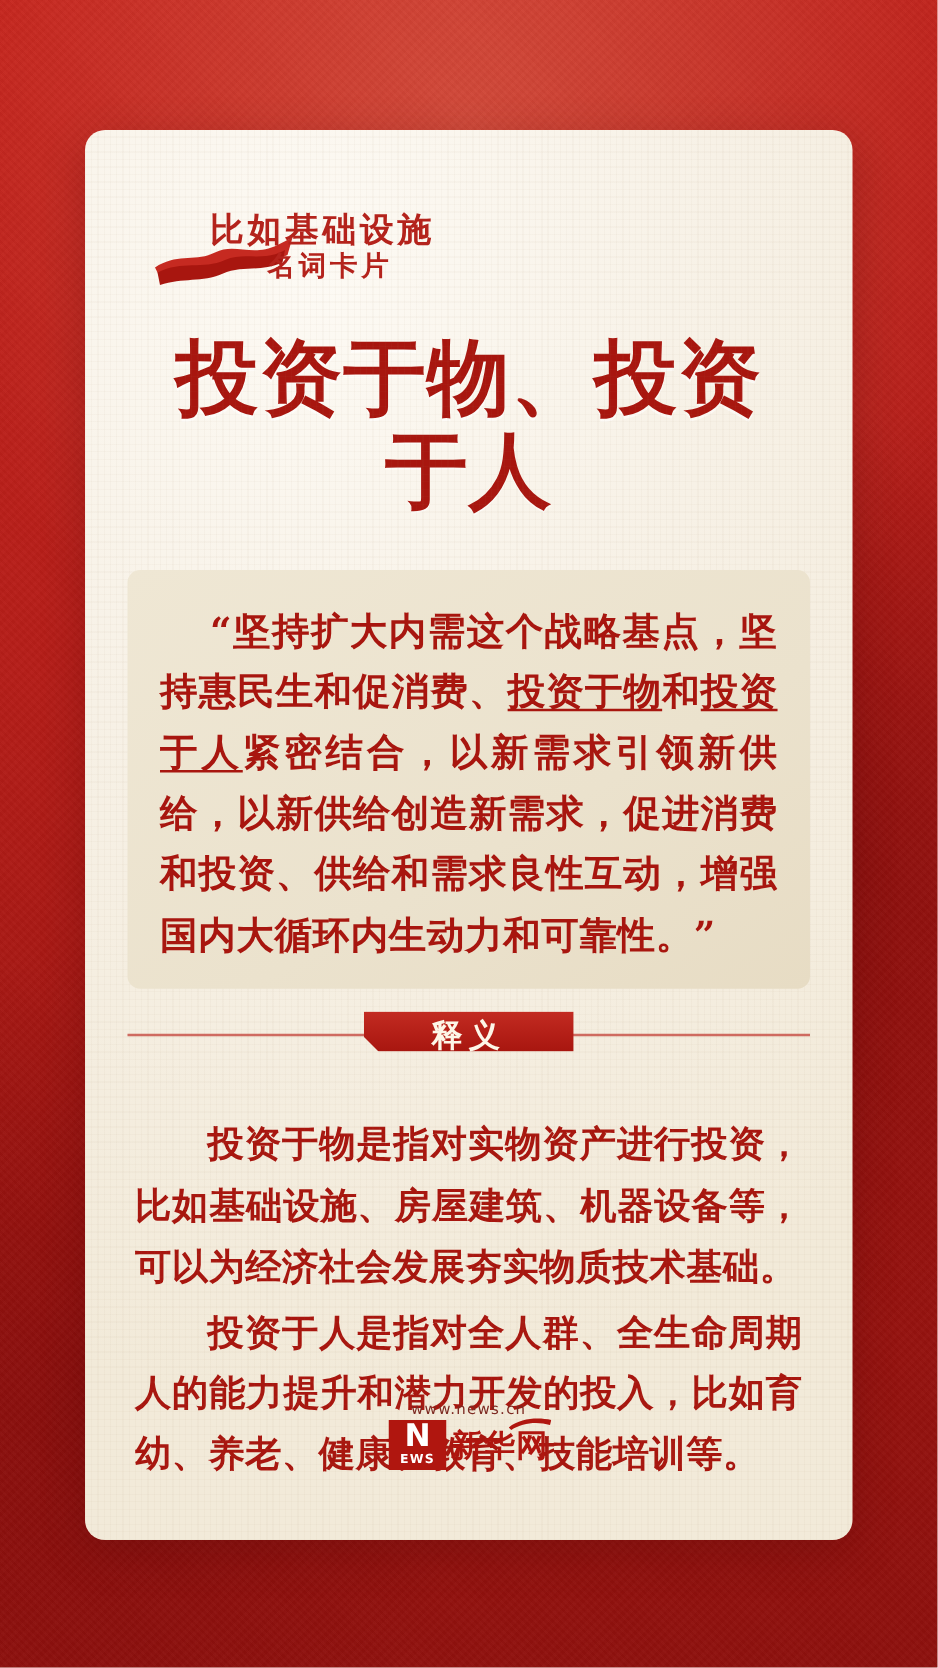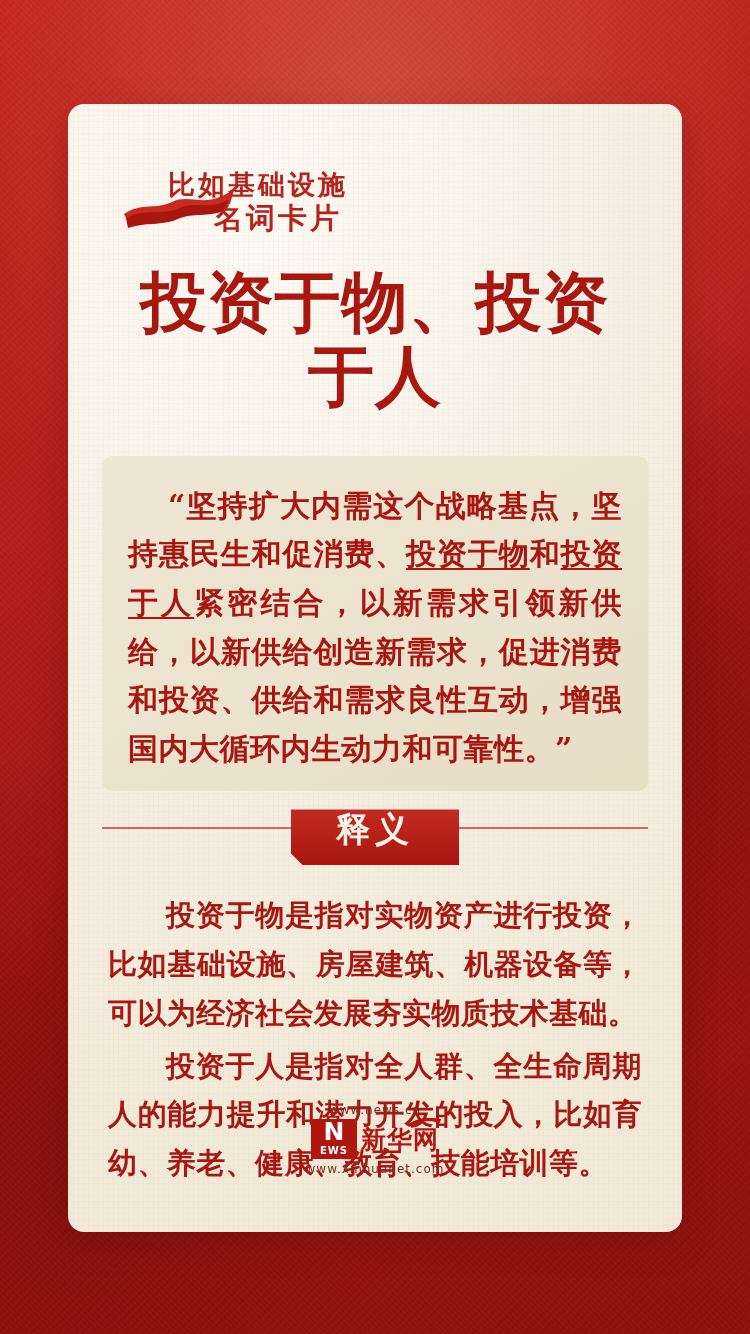--- a/index.html
+++ b/index.html
@@ -64,21 +64,21 @@
   }
   .kicker .line1 {
     font-size: 27px;
     letter-spacing: 3px;
     color: #b4231c;
     font-weight: 700;
     line-height: 1.1;
     padding-left: 24px;
   }
   .kicker .line2 {
-    font-size: 29px;
+    font-size: 22px;
     letter-spacing: 3px;
     color: #b4231c;
     font-weight: 700;
     line-height: 1.25;
     padding-left: 70px;
   }
 
   .main-title {
     margin: 6px 40px 0 40px;
     text-align: center;
@@ -133,24 +133,24 @@
     left: 0; right: 0; top: 6px;
     height: 2px;
     background: #c8534a;
     opacity: .85;
   }
   .section-label {
     position: absolute;
     left: 50%;
     transform: translateX(-50%);
     top: -12px;
-    width: 168px; height: 56px;
+    width: 168px; height: 32px;
     background: linear-gradient(180deg, #c32b22, #a8160f);
     color: #fdf6e8;
-    font-size: 34px;
+    font-size: 25px;
     font-weight: 700;
     letter-spacing: 5px;
     text-align: center;
     line-height: 40px;
     clip-path: polygon(0 0, 100% 0, 100% 100%, 12px 100%, 0 calc(100% - 12px));
   }
   .section-label::after {
     content: "";
   }
 
@@ -264,15 +264,14 @@
         <span class="n">N</span>
         <span class="news">EWS</span>
       </div>
       <div class="logo-cn">
         <span>新华网</span>
         <svg class="logo-swoosh" viewBox="0 0 34 10">
           <path d="M0 8 C10 0, 24 0, 34 2 L33 6 C23 3, 11 4, 2 10 Z" fill="#b0160f"></path>
         </svg>
       </div>
     </div>
-    <div class="logo-url-bottom">www.xinhuanet.com</div>
   </div>
 </div>
 
 </body></html>

